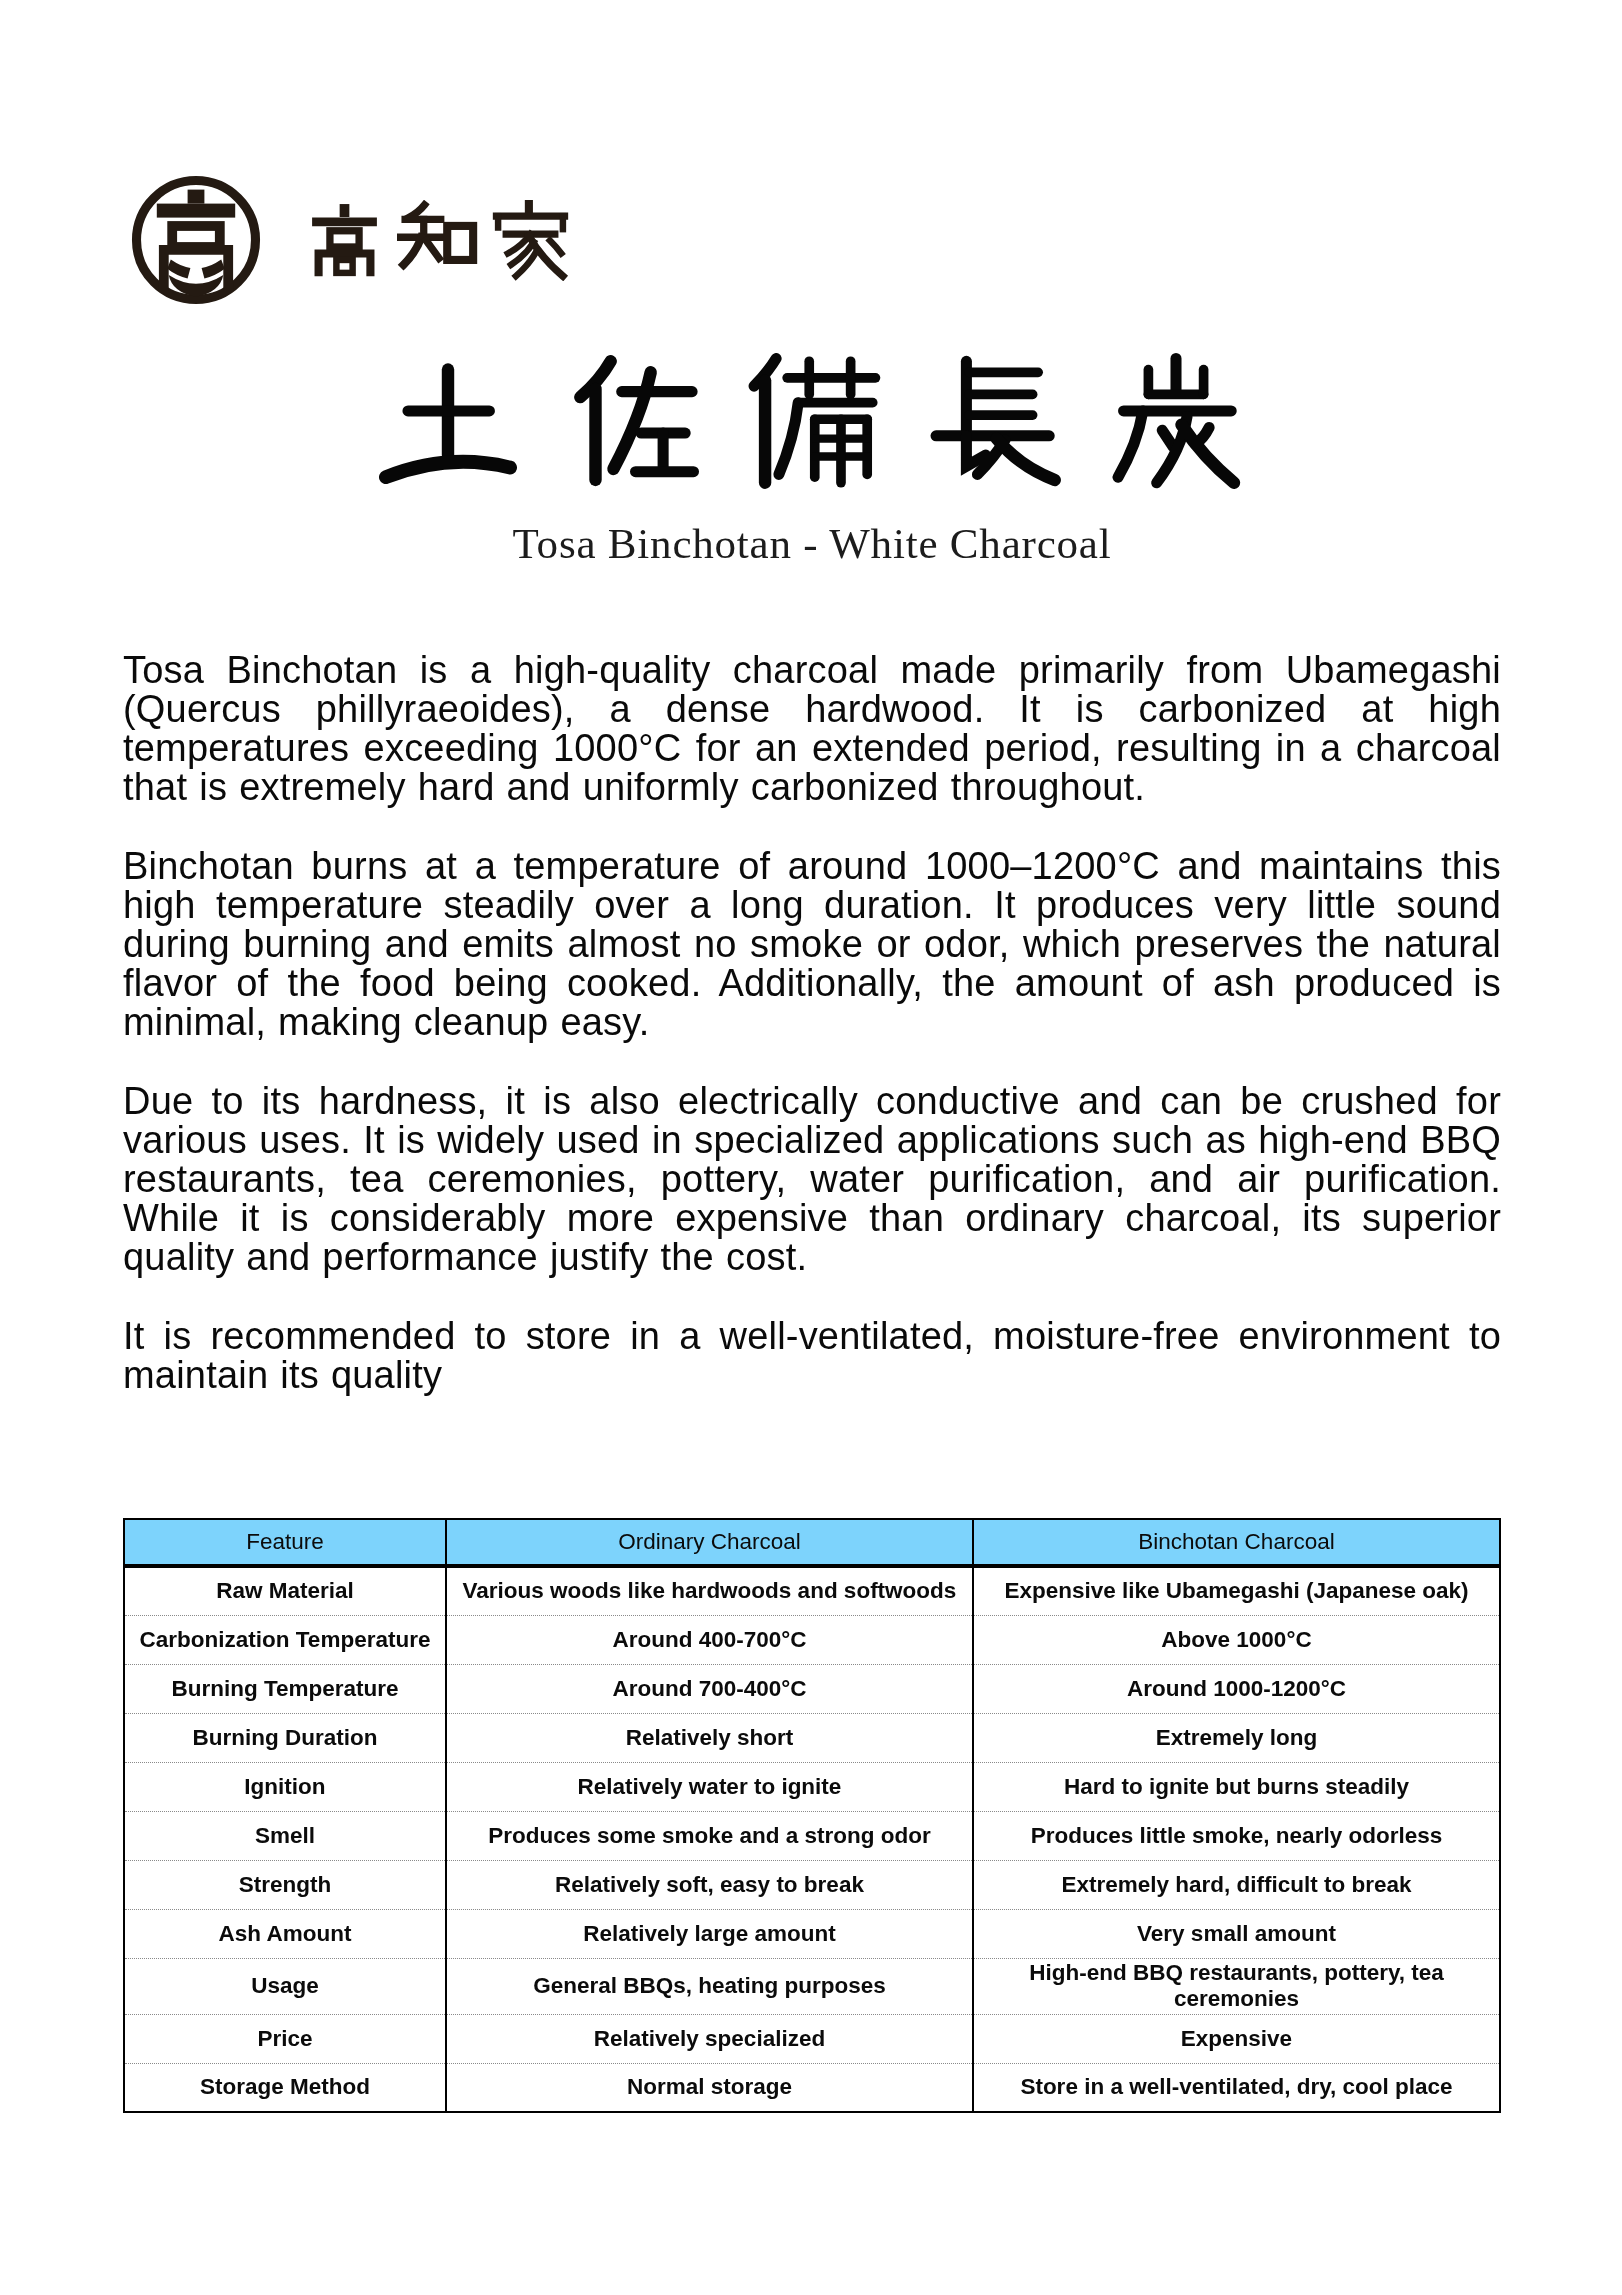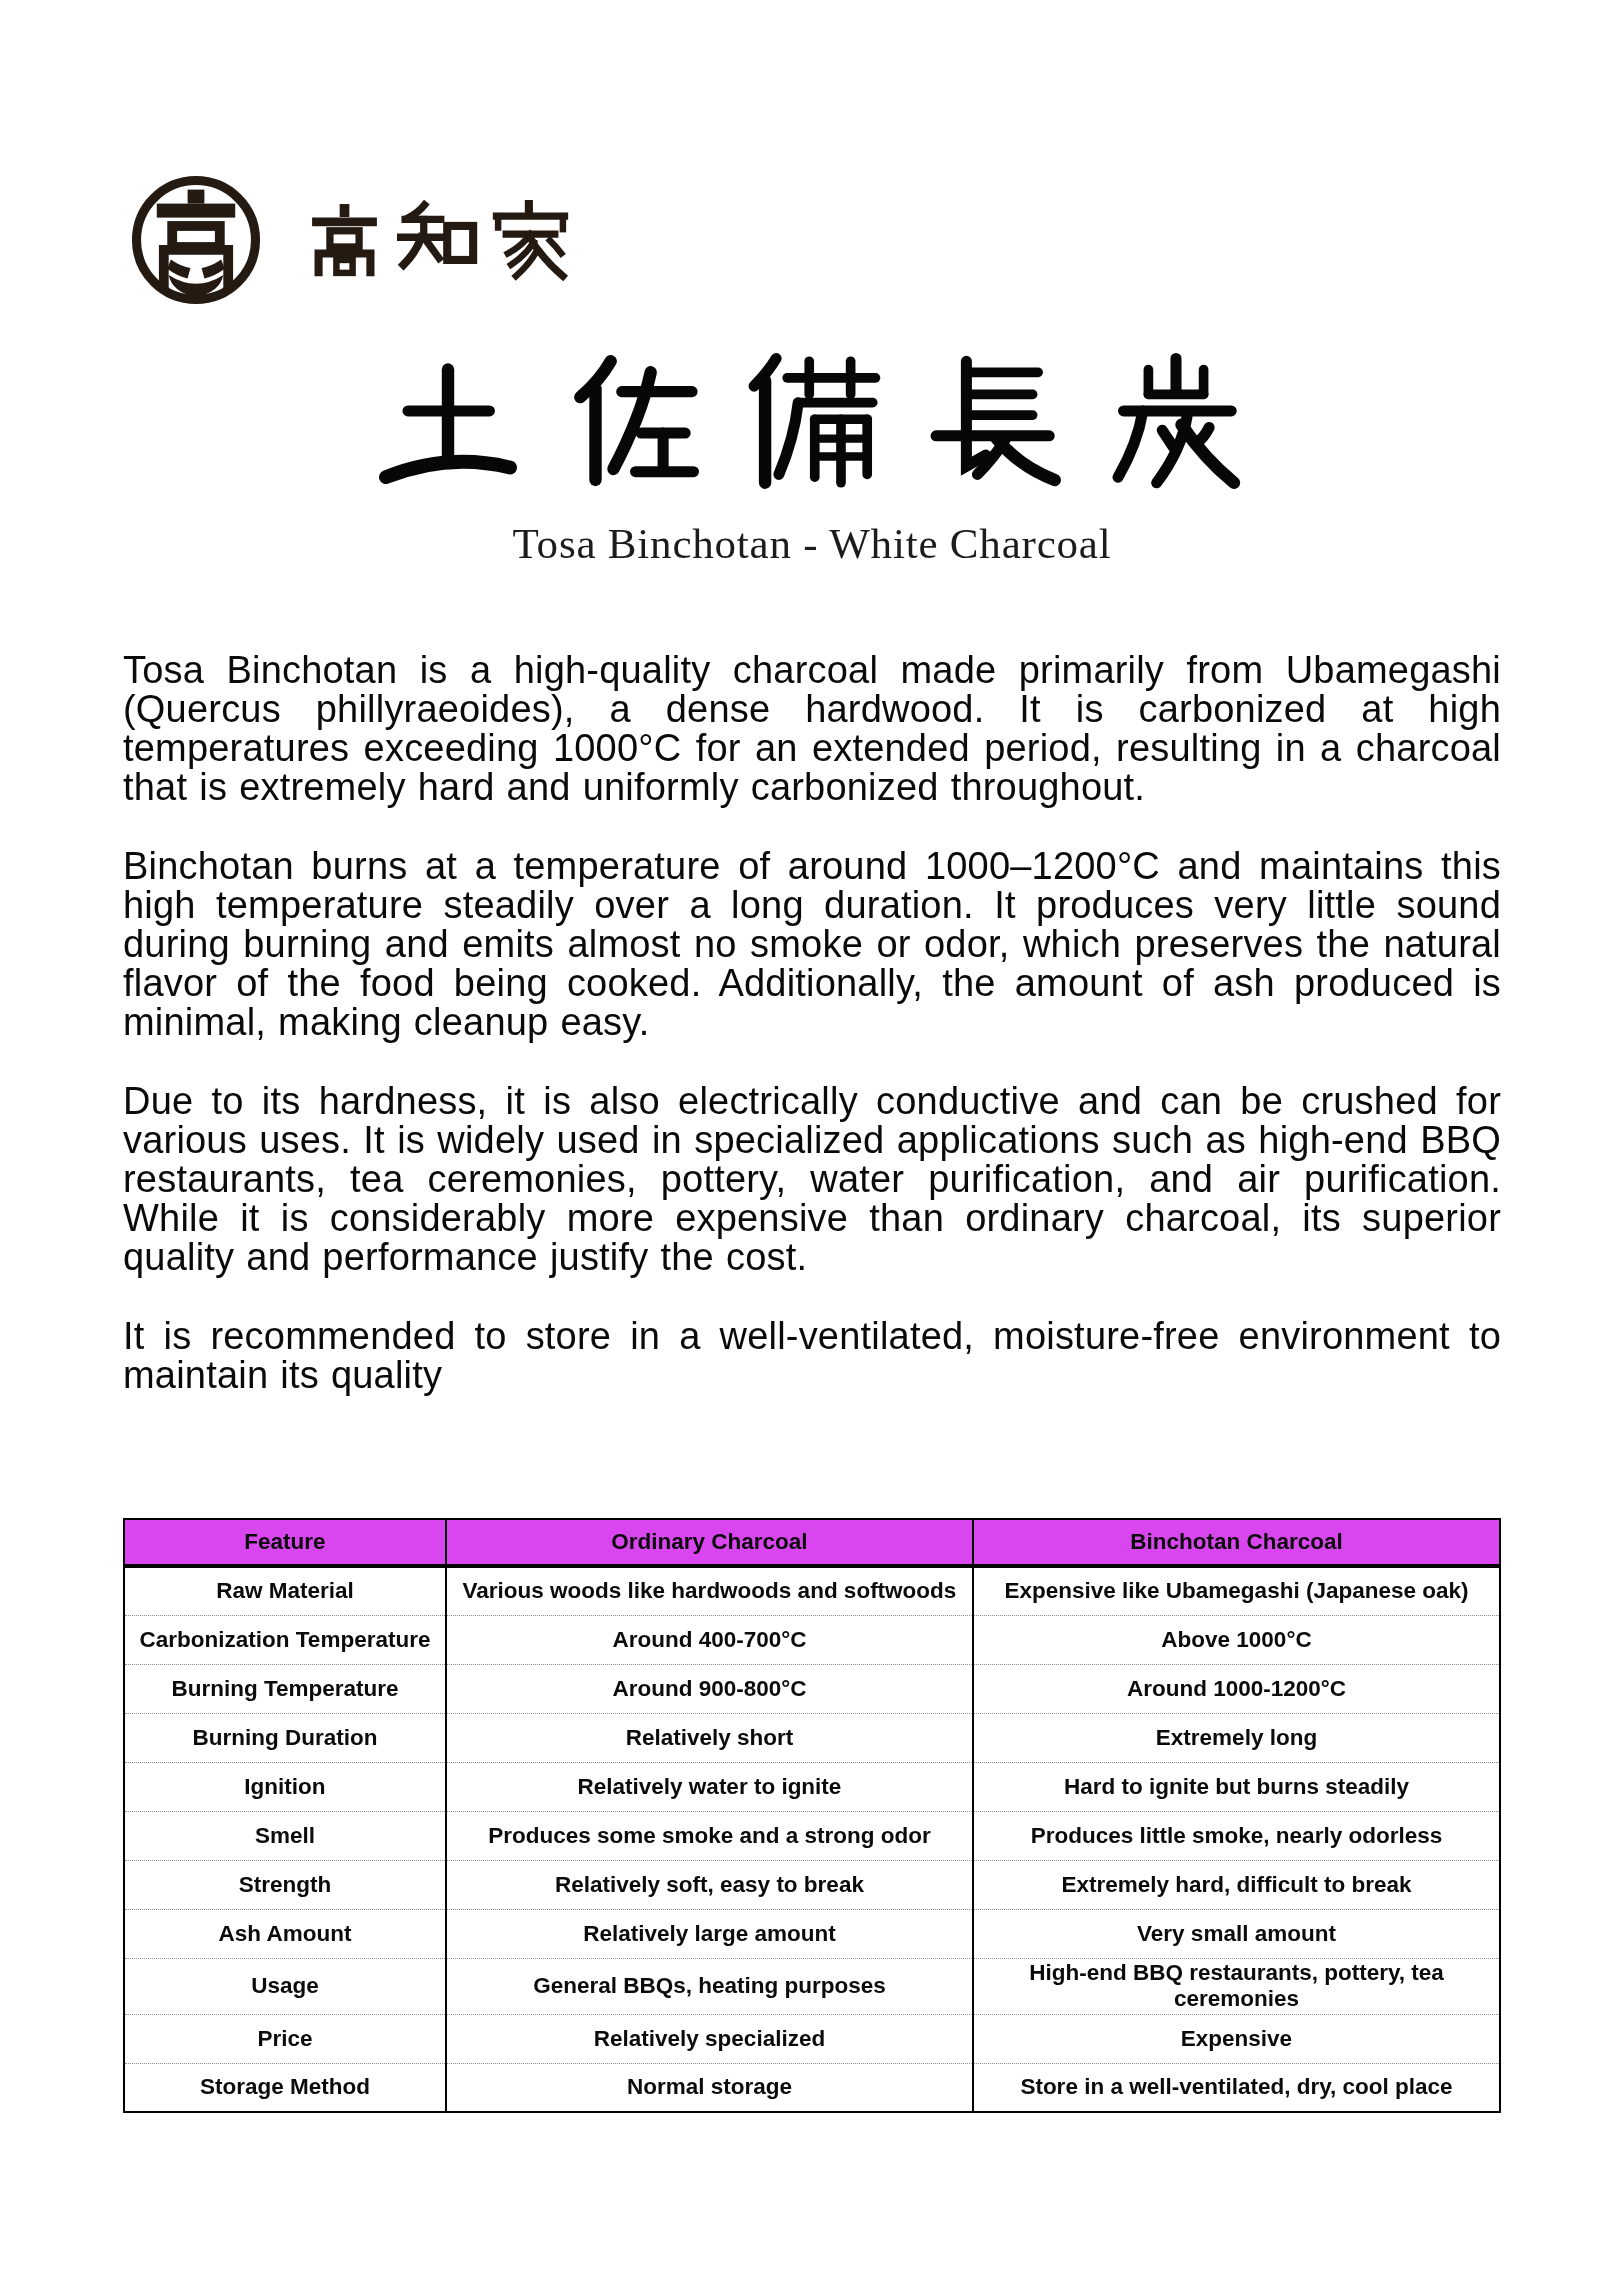--- a/index.html
+++ b/index.html
@@ -44,22 +44,22 @@
     border: 2.5px solid #000;
     table-layout: fixed;
   }
   table.compare th, table.compare td {
     text-align: center; vertical-align: middle;
     font-size: 22.5px; line-height: 1.15;
     padding: 1.7px 6.7px;
     font-weight: bold;
   }
   table.compare th {
-    height: 47px; background: #d946ef;
-    font-weight: 700; border-bottom: 4.2px solid #000;
+    height: 47px; background: #7dd3fc;
+    font-weight: 400; border-bottom: 4.2px solid #000;
   }
   table.compare td { height: 49px; }
   table.compare th + th, table.compare td + td { border-left: 2.1px solid #000; }
   table.compare tbody td { border-top: 1.7px dotted #8a8a8a; }
   table.compare tbody tr:first-child td { border-top: 0; }
 </style>
 </head>
 <body>
 
 <div class="page">
@@ -205,21 +205,21 @@
         <td>Various woods like hardwoods and softwoods</td>
         <td>Expensive like Ubamegashi (Japanese oak)</td>
       </tr>
       <tr>
         <td>Carbonization Temperature</td>
         <td>Around 400-700°C</td>
         <td>Above 1000°C</td>
       </tr>
       <tr>
         <td>Burning Temperature</td>
-        <td>Around 900-800°C</td>
+        <td>Around 700-400°C</td>
         <td>Around 1000-1200°C</td>
       </tr>
       <tr>
         <td>Burning Duration</td>
         <td>Relatively short</td>
         <td>Extremely long</td>
       </tr>
       <tr>
         <td>Ignition</td>
         <td>Relatively water to ignite</td>

